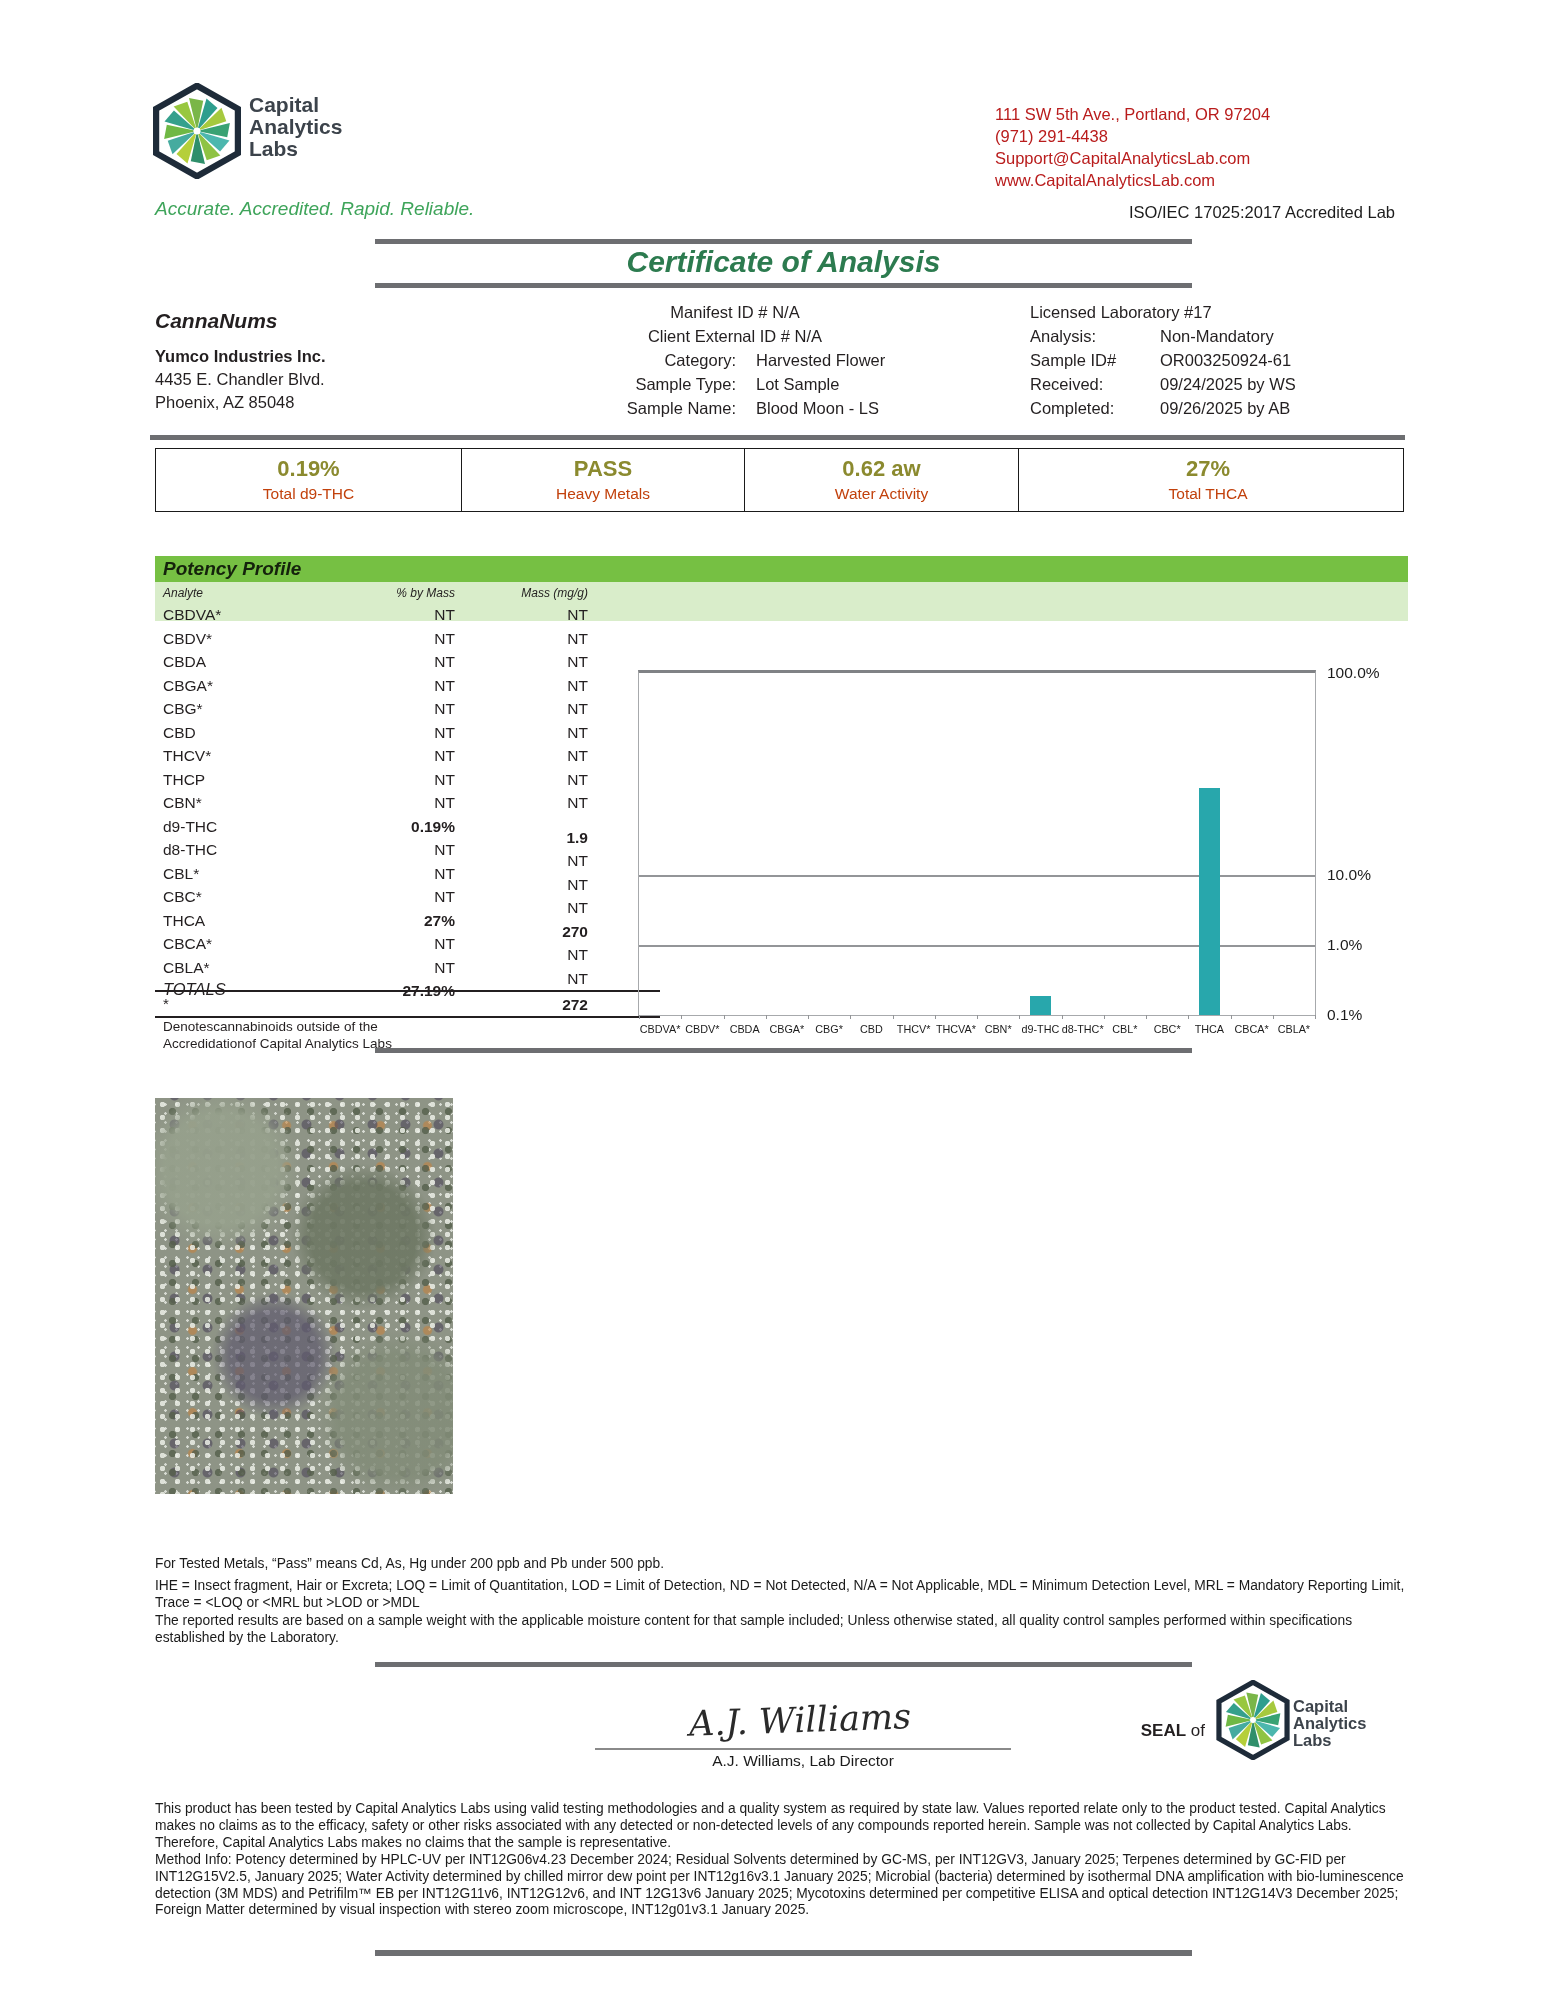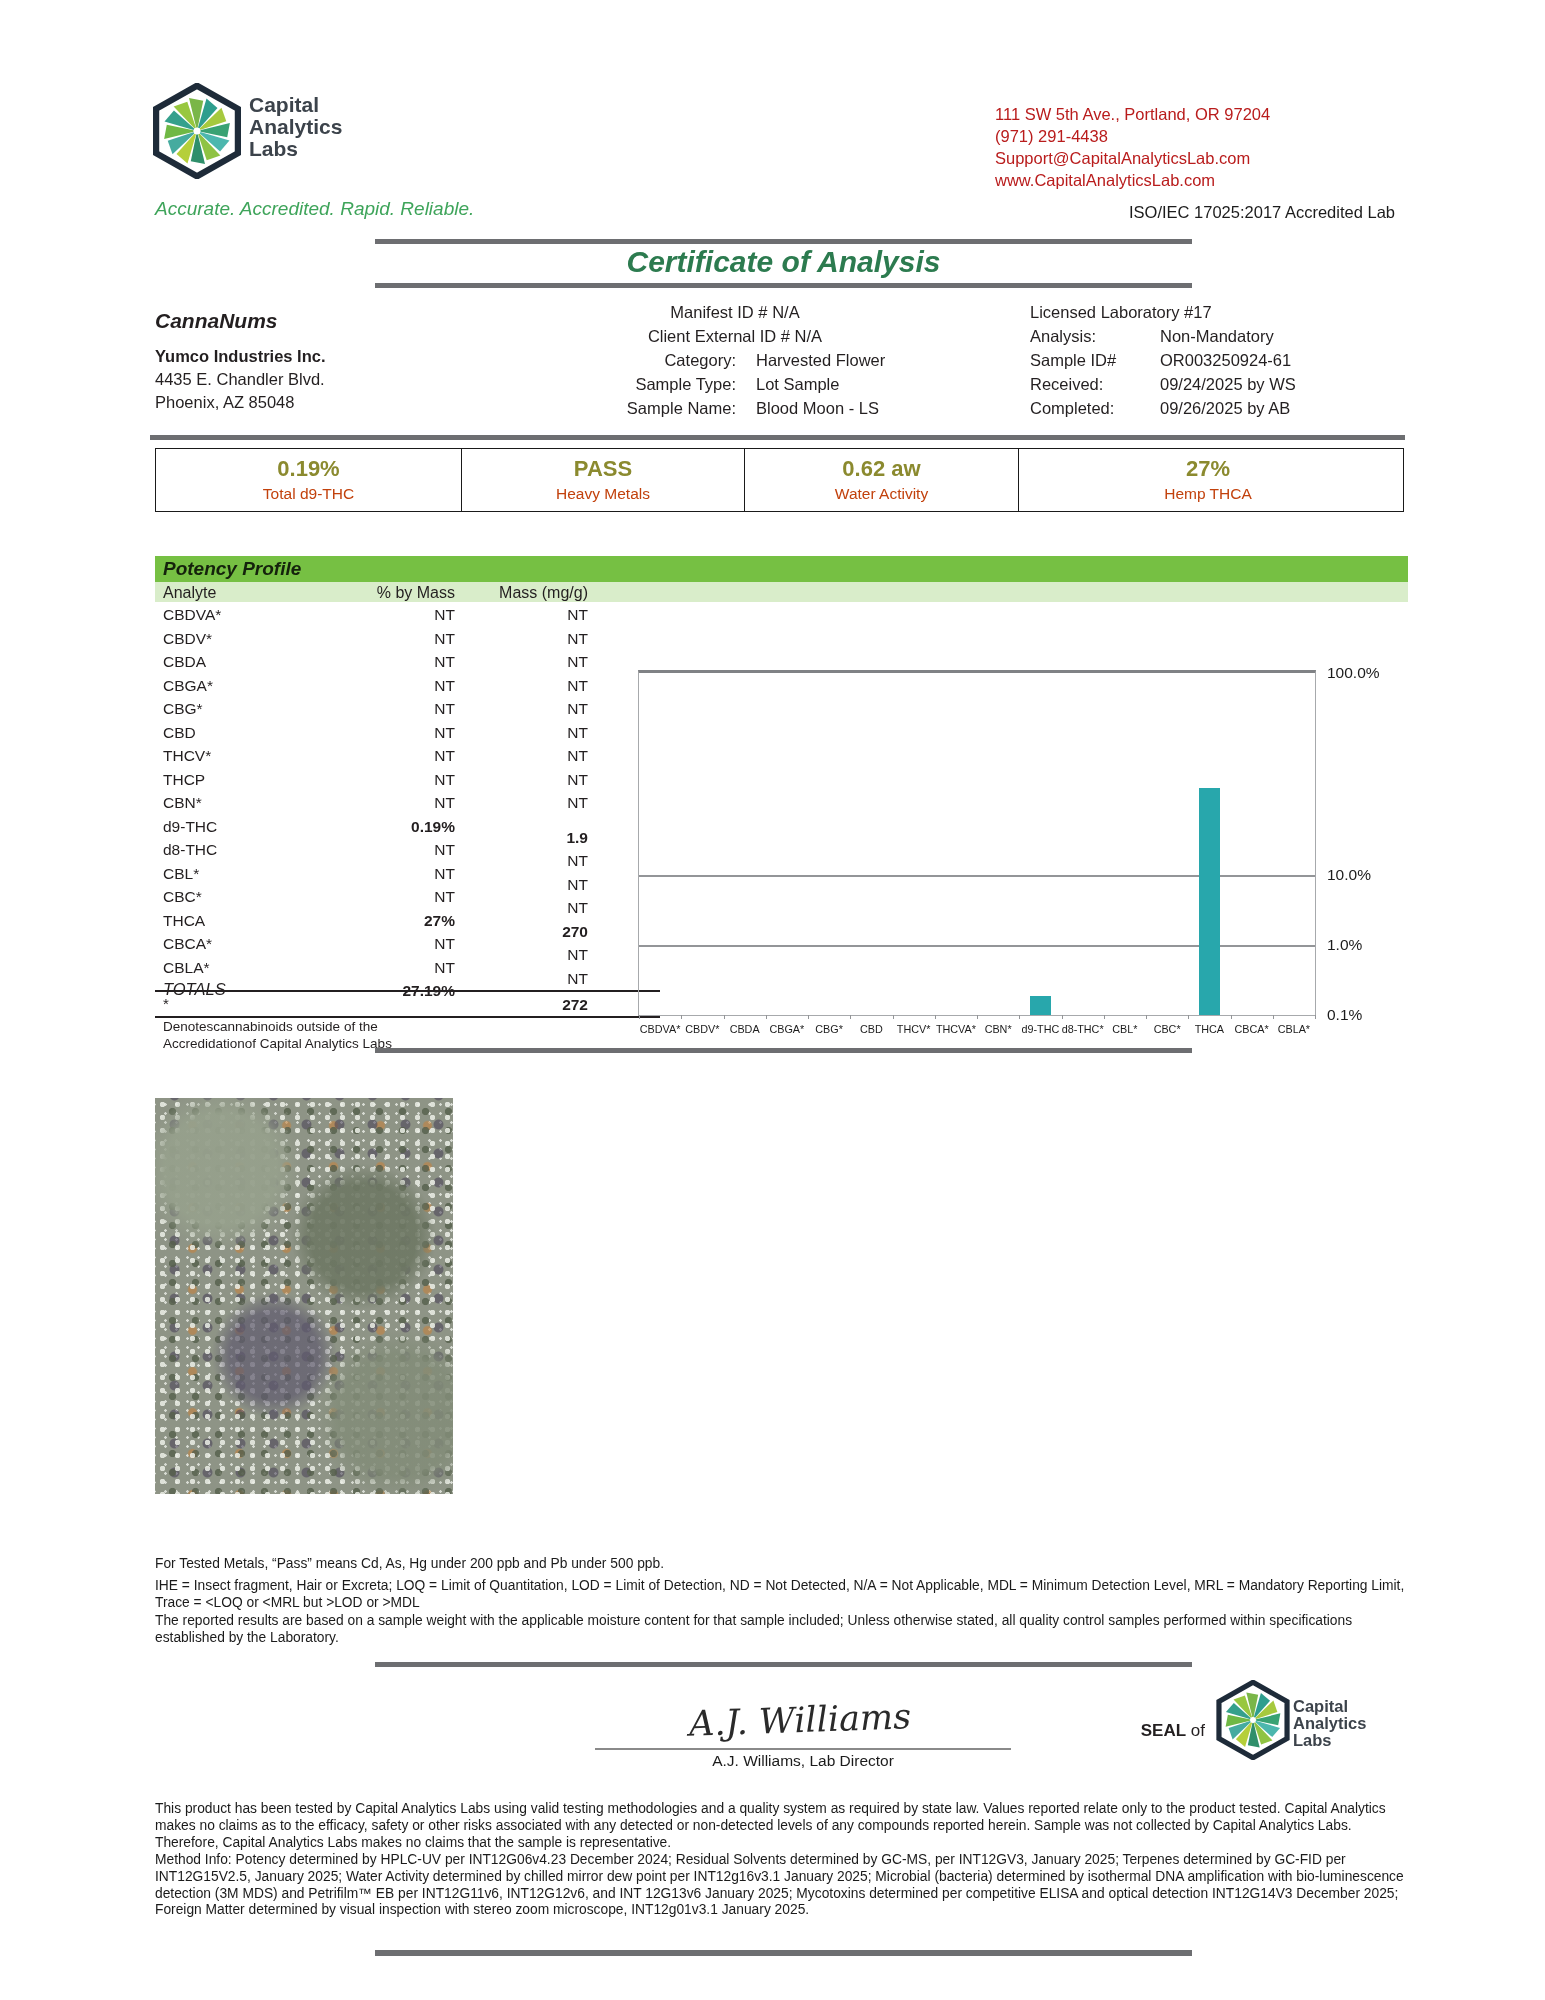--- a/index.html
+++ b/index.html
@@ -29,22 +29,22 @@
   
   .boxes{position:absolute;left:155px;top:448px;width:1247px;height:62px;border:1.5px solid #1a1a1a;
          display:grid;grid-template-columns:306px 283px 274px 378px;}
   .box{border-right:1.4px solid #1a1a1a;text-align:center;}
   .box:last-child{border-right:none;}
   .box .v{margin-top:7px;font-size:22px;font-weight:600;color:var(--olive,#8b8a2f);}
   .box .l{margin-top:3px;font-size:15.5px;color:#c2410c;}
   
   .pp-bar{position:absolute;left:155px;top:556px;width:1253px;height:26px;background:var(--green-bar,#76c043);
           font-size:19px;font-weight:700;font-style:italic;color:#14220c;line-height:26px;padding-left:8px;box-sizing:border-box;}
-  .pp-head{position:absolute;left:155px;top:582px;width:1253px;height:20px;background:var(--light-band,#d9edca);
-           font-size:16px;line-height:22px;}
+  .pp-head{position:absolute;left:155px;top:582px;width:1253px;height:39px;background:var(--light-band,#d9edca);
+           font-size:12px;font-style:italic;line-height:22px;}
   .pp-head .h-an{position:absolute;left:8px;}
   .pp-head .h-pct{position:absolute;left:0;width:300px;text-align:right;}
   .pp-head .h-mg{position:absolute;left:303px;width:130px;text-align:right;}
   .pp-rows{position:absolute;left:155px;top:604px;width:460px;}
   .pp-row{position:relative;height:23.5px;font-size:15.5px;}
   .pp-name{position:absolute;left:8px;top:2px;}
   .pp-pct{position:absolute;left:0;top:2px;width:300px;text-align:right;}
   .pp-mg{position:absolute;left:303px;top:2px;width:130px;text-align:right;}
   .pp-mg.shift{top:13px;}
   .b{font-weight:700;}
@@ -187,21 +187,21 @@
     <div class="box">
       <div class="v">PASS</div>
       <div class="l">Heavy Metals</div>
     </div>
     <div class="box">
       <div class="v">0.62 aw</div>
       <div class="l">Water Activity</div>
     </div>
     <div class="box">
       <div class="v">27%</div>
-      <div class="l">Hemp THCA</div>
+      <div class="l">Total THCA</div>
     </div>
   </div>
 
   <div class="pp-bar">Potency Profile</div>
   <div class="pp-head">
     <span class="h-an">Analyte</span>
     <span class="h-pct">% by Mass</span>
     <span class="h-mg">Mass (mg/g)</span>
   </div>
   <div class="pp-rows">

